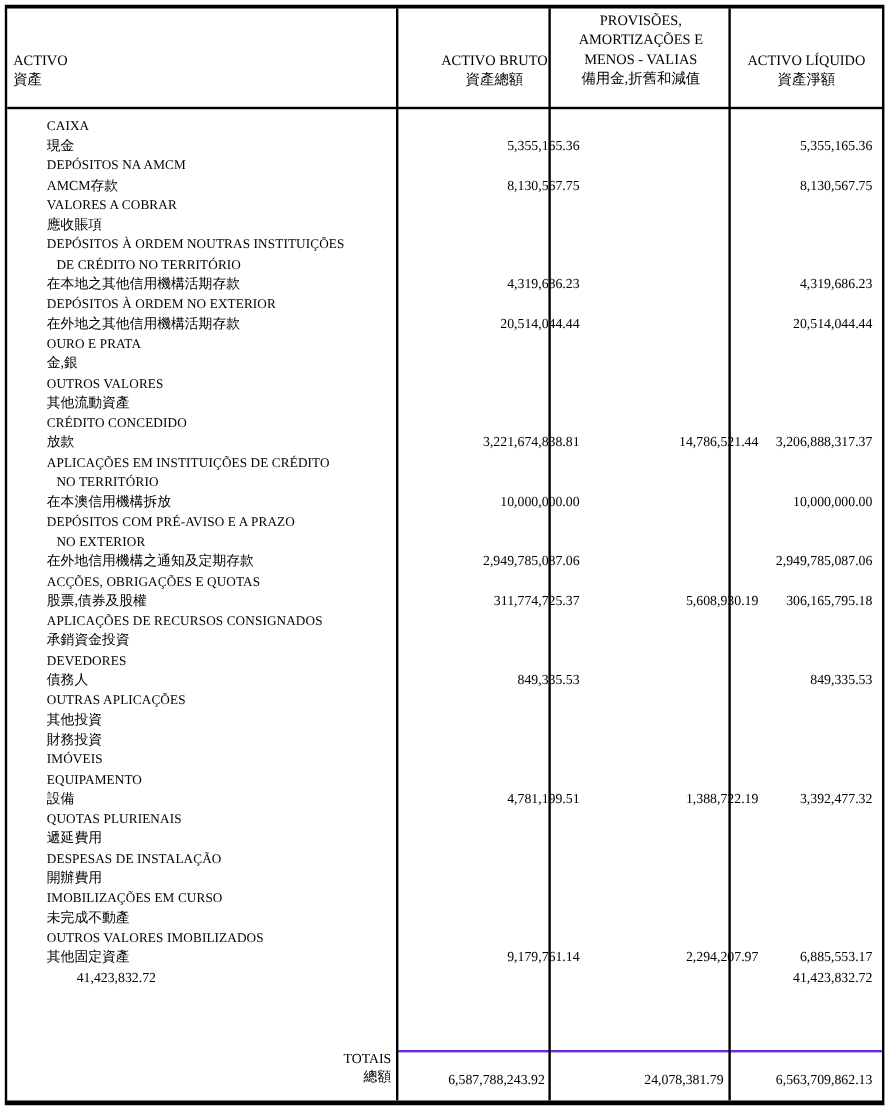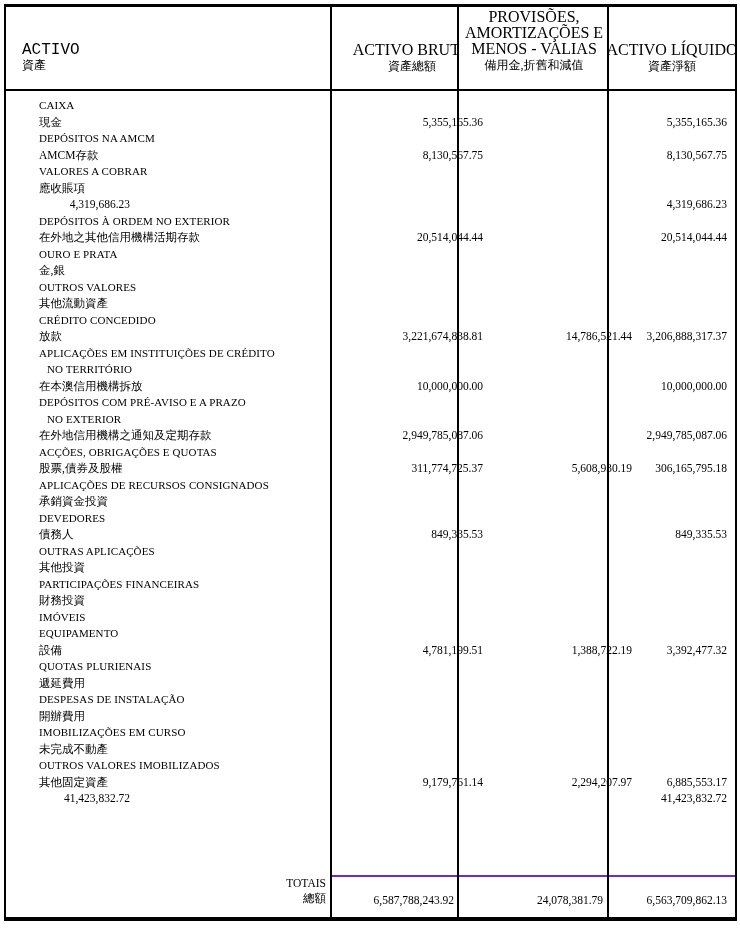--- a/index.html
+++ b/index.html
@@ -60,24 +60,24 @@
     flex-direction: column;
     justify-content: flex-end;
     padding-bottom: 15px;
     overflow: hidden;
   }
   .hcell.topalign {
     justify-content: flex-start;
     padding-top: 2px;
     padding-bottom: 0;
   }
-  .hcell.left { align-items: flex-start; padding-left: 16px; font-family: Liberation Mono, monospace; }
+  .hcell.left { align-items: flex-start; padding-left: 5px; }
   .hcell.center { align-items: center; text-align: center; }
   .hline {
-    font-size: 16px;
+    font-size: 12px;
     line-height: 16px;
     white-space: nowrap;
   }
   .hline.zh { font-size: 12px; }
 
   
   .tbody {
     flex: 1 1 auto;
     overflow: hidden;
     padding-top: 6px;
@@ -200,20 +200,25 @@
     <div class="c1 label-cell">
             <div class="pt-line">VALORES A COBRAR</div>
             <div class="zh-line">應收賬項</div>
           </div>
     <div class="num-cell c2"></div>
     <div class="num-cell c3"></div>
     <div class="num-cell c4"></div>
   </div>
 
   <div class="trow">
+    <div class="c1 label-cell">
+            <div class="pt-line">DEPÓSITOS À ORDEM NOUTRAS INSTITUIÇÕES</div>
+            <div class="pt-line cont">DE CRÉDITO NO TERRITÓRIO</div>
+            <div class="zh-line">在本地之其他信用機構活期存款</div>
+          </div>
     <div class="num-cell c2">4,319,686.23</div>
     <div class="num-cell c3"></div>
     <div class="num-cell c4">4,319,686.23</div>
   </div>
 
   <div class="trow">
     <div class="c1 label-cell">
             <div class="pt-line">DEPÓSITOS À ORDEM NO EXTERIOR</div>
             <div class="zh-line">在外地之其他信用機構活期存款</div>
           </div>
@@ -309,21 +314,20 @@
             <div class="pt-line">OUTRAS APLICAÇÕES</div>
             <div class="zh-line">其他投資</div>
           </div>
     <div class="num-cell c2"></div>
     <div class="num-cell c3"></div>
     <div class="num-cell c4"></div>
   </div>
 
   <div class="trow">
     <div class="c1 label-cell">
-            <div class="pt-line">PARTICIPAÇÕES FINANCEIRAS</div>
             <div class="zh-line">財務投資</div>
           </div>
     <div class="num-cell c2"></div>
     <div class="num-cell c3"></div>
     <div class="num-cell c4"></div>
   </div>
 
   <div class="trow">
     <div class="c1 label-cell">
             <div class="pt-line">IMÓVEIS</div>

